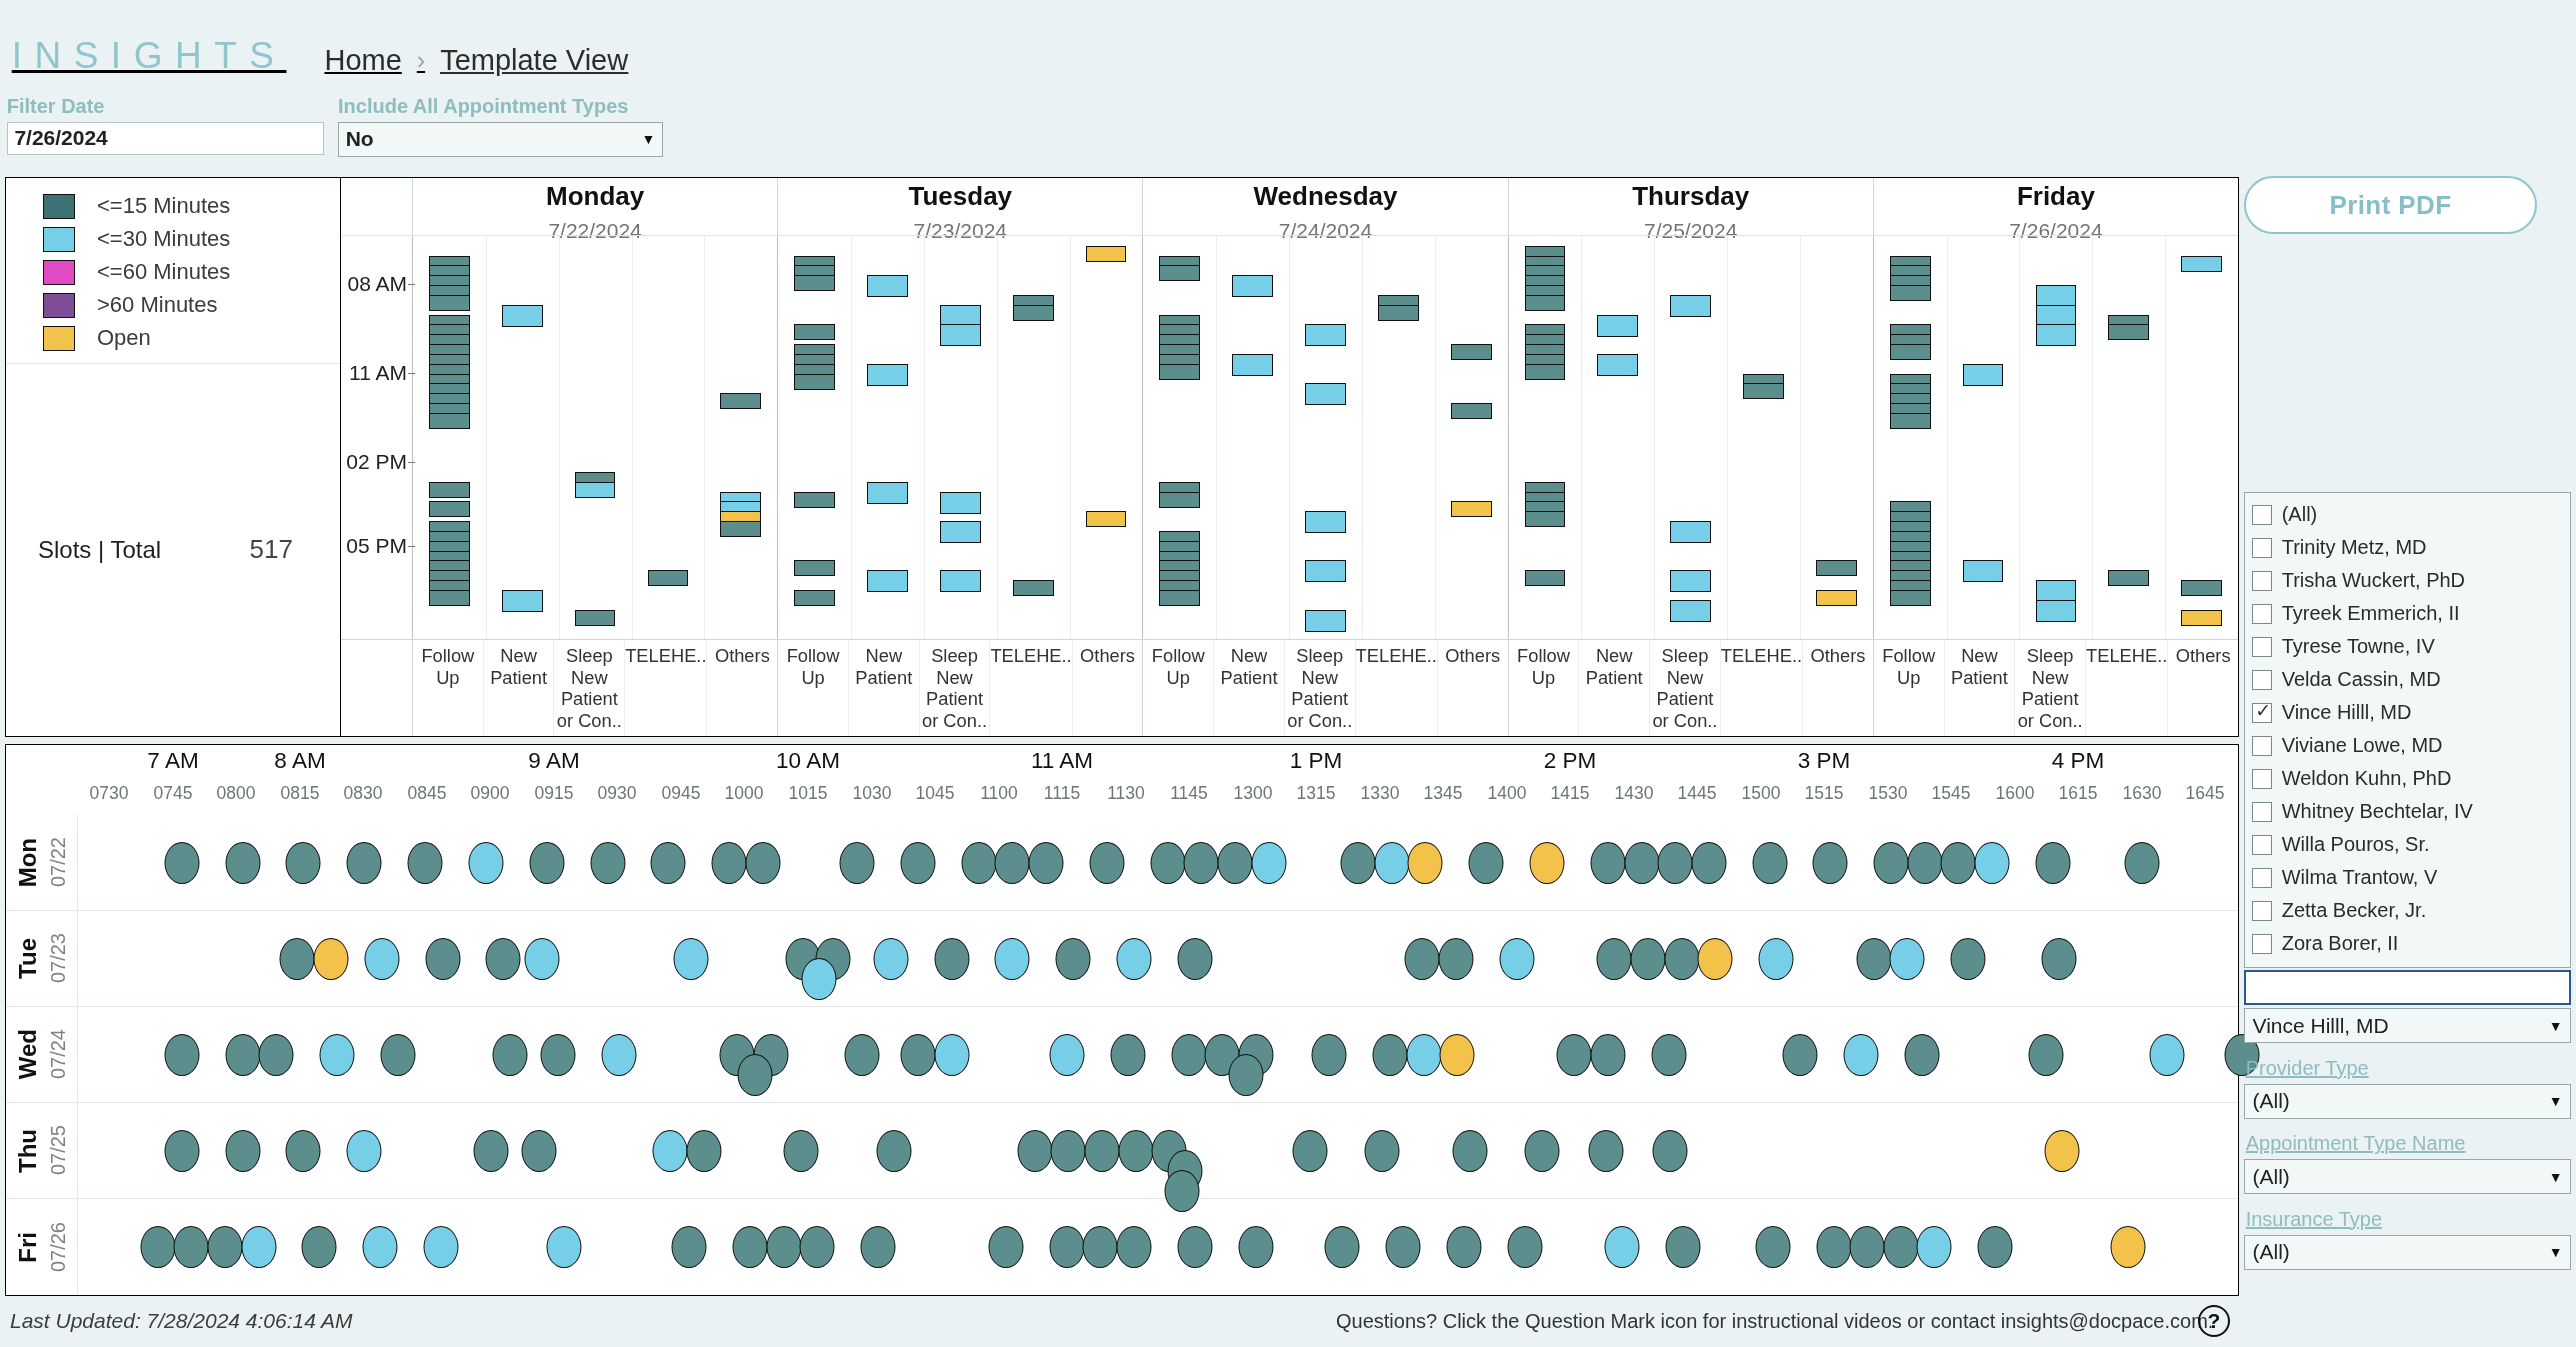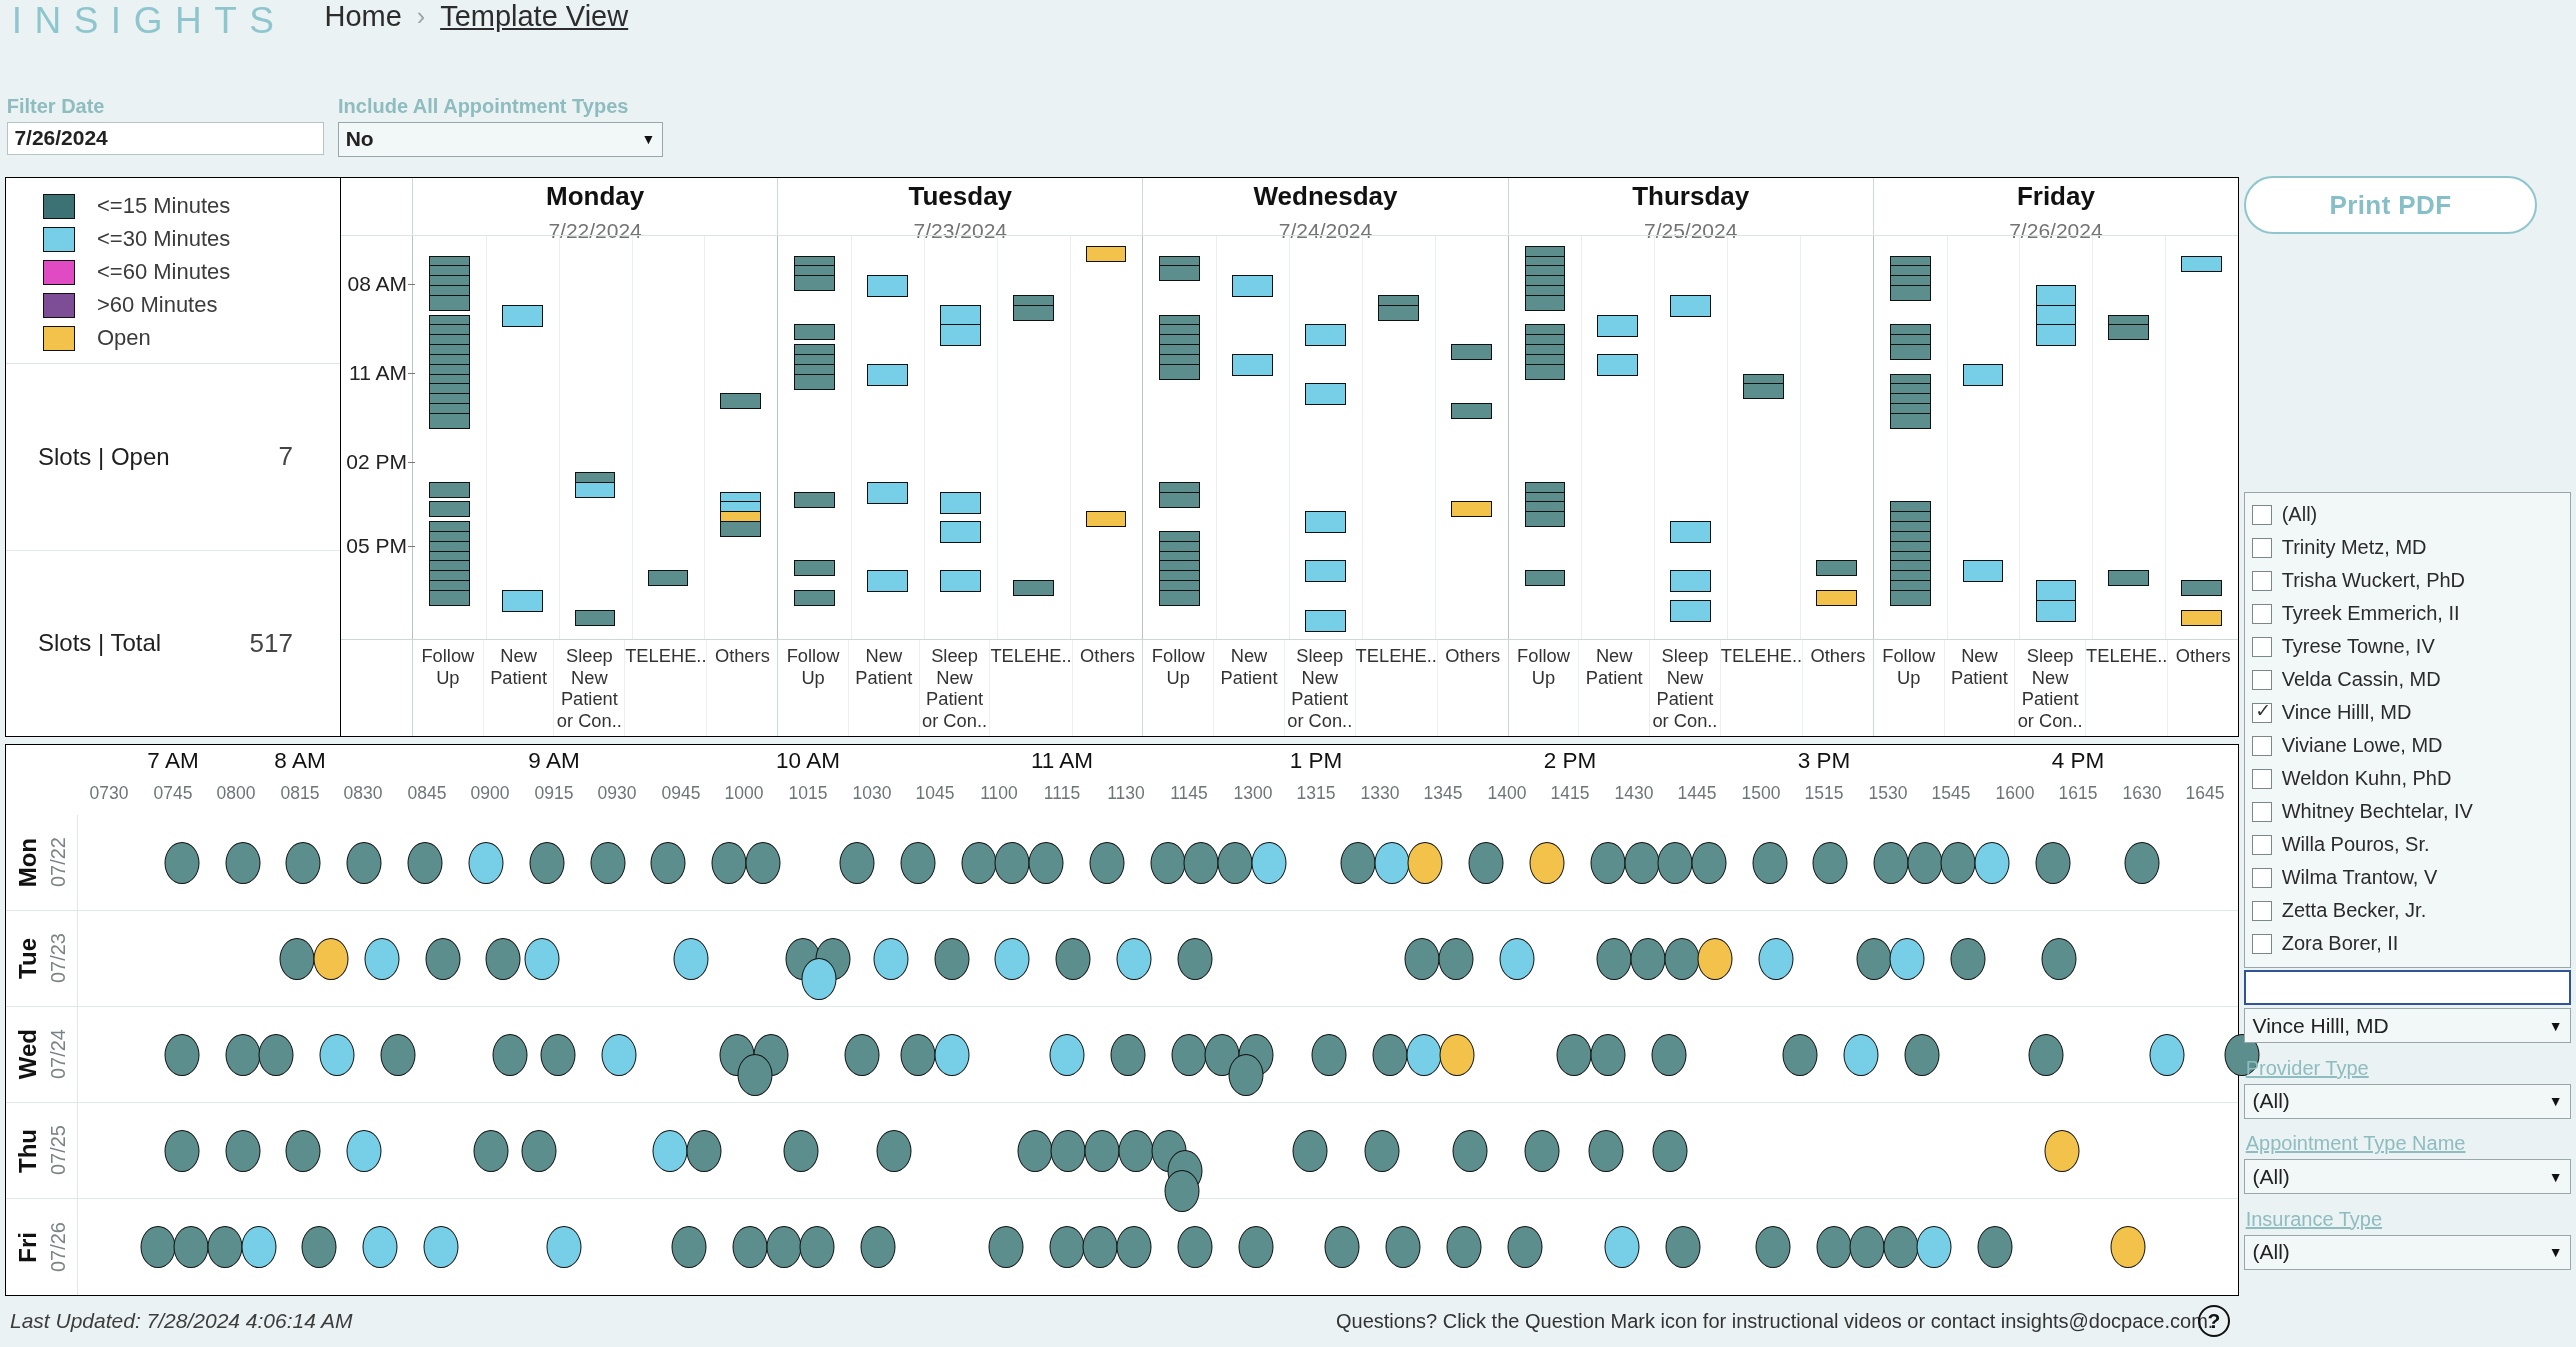--- a/index.html
+++ b/index.html
@@ -6,21 +6,21 @@
   html, body { margin:0; padding:0; }
   body {
     width: 2576px; height: 1347px;
     background: #eaf2f3;
     font-family: "Liberation Sans", sans-serif;
     overflow: hidden;
     position: relative;
   }
 
   
-  .header { height: 77px; display:flex; align-items:flex-start; padding-left: 11.7px; }
+  .header { height: 77px; display:flex; align-items:flex-end; padding-left: 11.7px; text-decoration: underline; }
   .brand {
     font-size: 37px; letter-spacing: 12.5px; color:#8fc6ce; font-weight: 400;
     font-family:"Liberation Sans", sans-serif;
   }
   .crumbs { display:flex; align-items:center; gap: 15px; margin-left: 38px; }
   .crumb { font-size: 29px; color:#2c2c2c; }
   .crumb-sep { font-size: 25px; color:#9aa7a8; }
   .crumb-active { text-decoration: underline; }
 
   
@@ -173,24 +173,20 @@
         <div class="legenditem">
           <span class="swatch" style="background:#7d4e96"></span>
           <span class="legendtext">&gt;60 Minutes</span>
         </div>
         <div class="legenditem">
           <span class="swatch" style="background:#f2c24a"></span>
           <span class="legendtext">Open</span>
         </div>
       </div>
     <div id="kpibox" style="flex:1; display:flex; flex-direction:column;">
-        <div class="kpi">
-          <span class="kpi-label">Slots | Open</span>
-          <span class="kpi-value">7</span>
-        </div>
         <div class="kpi">
           <span class="kpi-label">Slots | Total</span>
           <span class="kpi-value">517</span>
         </div>
       </div>
   </div>
 
   <div class="gantt">
     <div class="gantt-head">
       <div class="gantt-axis-sp"></div>

